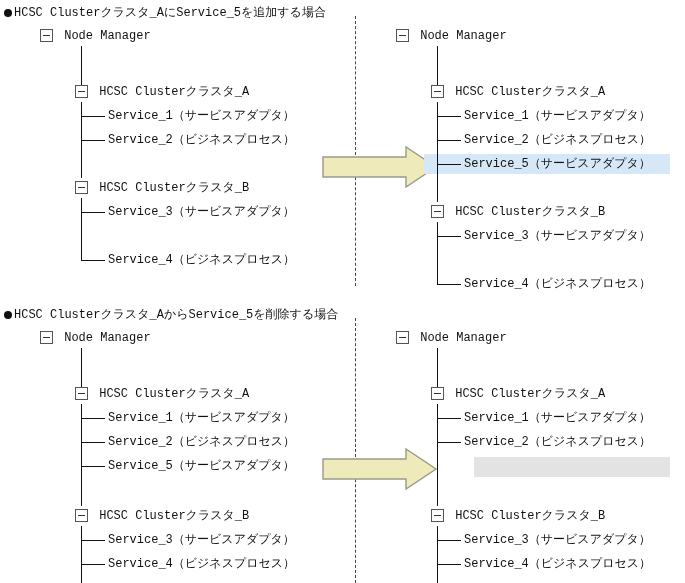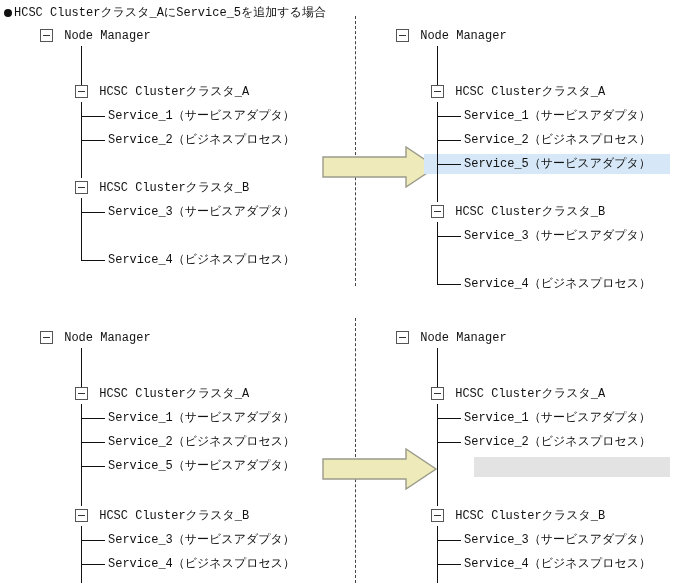--- a/index.html
+++ b/index.html
@@ -231,20 +231,23 @@
     <div class="row" style="left:464px; top:226px;">
       <span class="label">Service_3（サービスアダプタ）</span>
     </div>
 
     <div class="hline" style="left:437px; top:284px; width:24px;"></div>
     <div class="row" style="left:464px; top:274px;">
       <span class="label">Service_4（ビジネスプロセス）</span>
     </div>
   </div>
 
+  <div class="section-heading" style="left:4px; top:308px;">
+    <span class="bullet-dot"></span><span>HCSC Clusterクラスタ_AからService_5を削除する場合</span>
+  </div>
 
   <div class="tree">
 
     <div class="row" style="left:40px; top:328px;">
       <span class="toggle-wrap">
         <span class="toggle"></span>
       </span>
       <span class="label" style="margin-left:4px;">Node Manager</span>
     </div>
     <div class="vline" style="left:81px; top:348px; height:46px;"></div>

